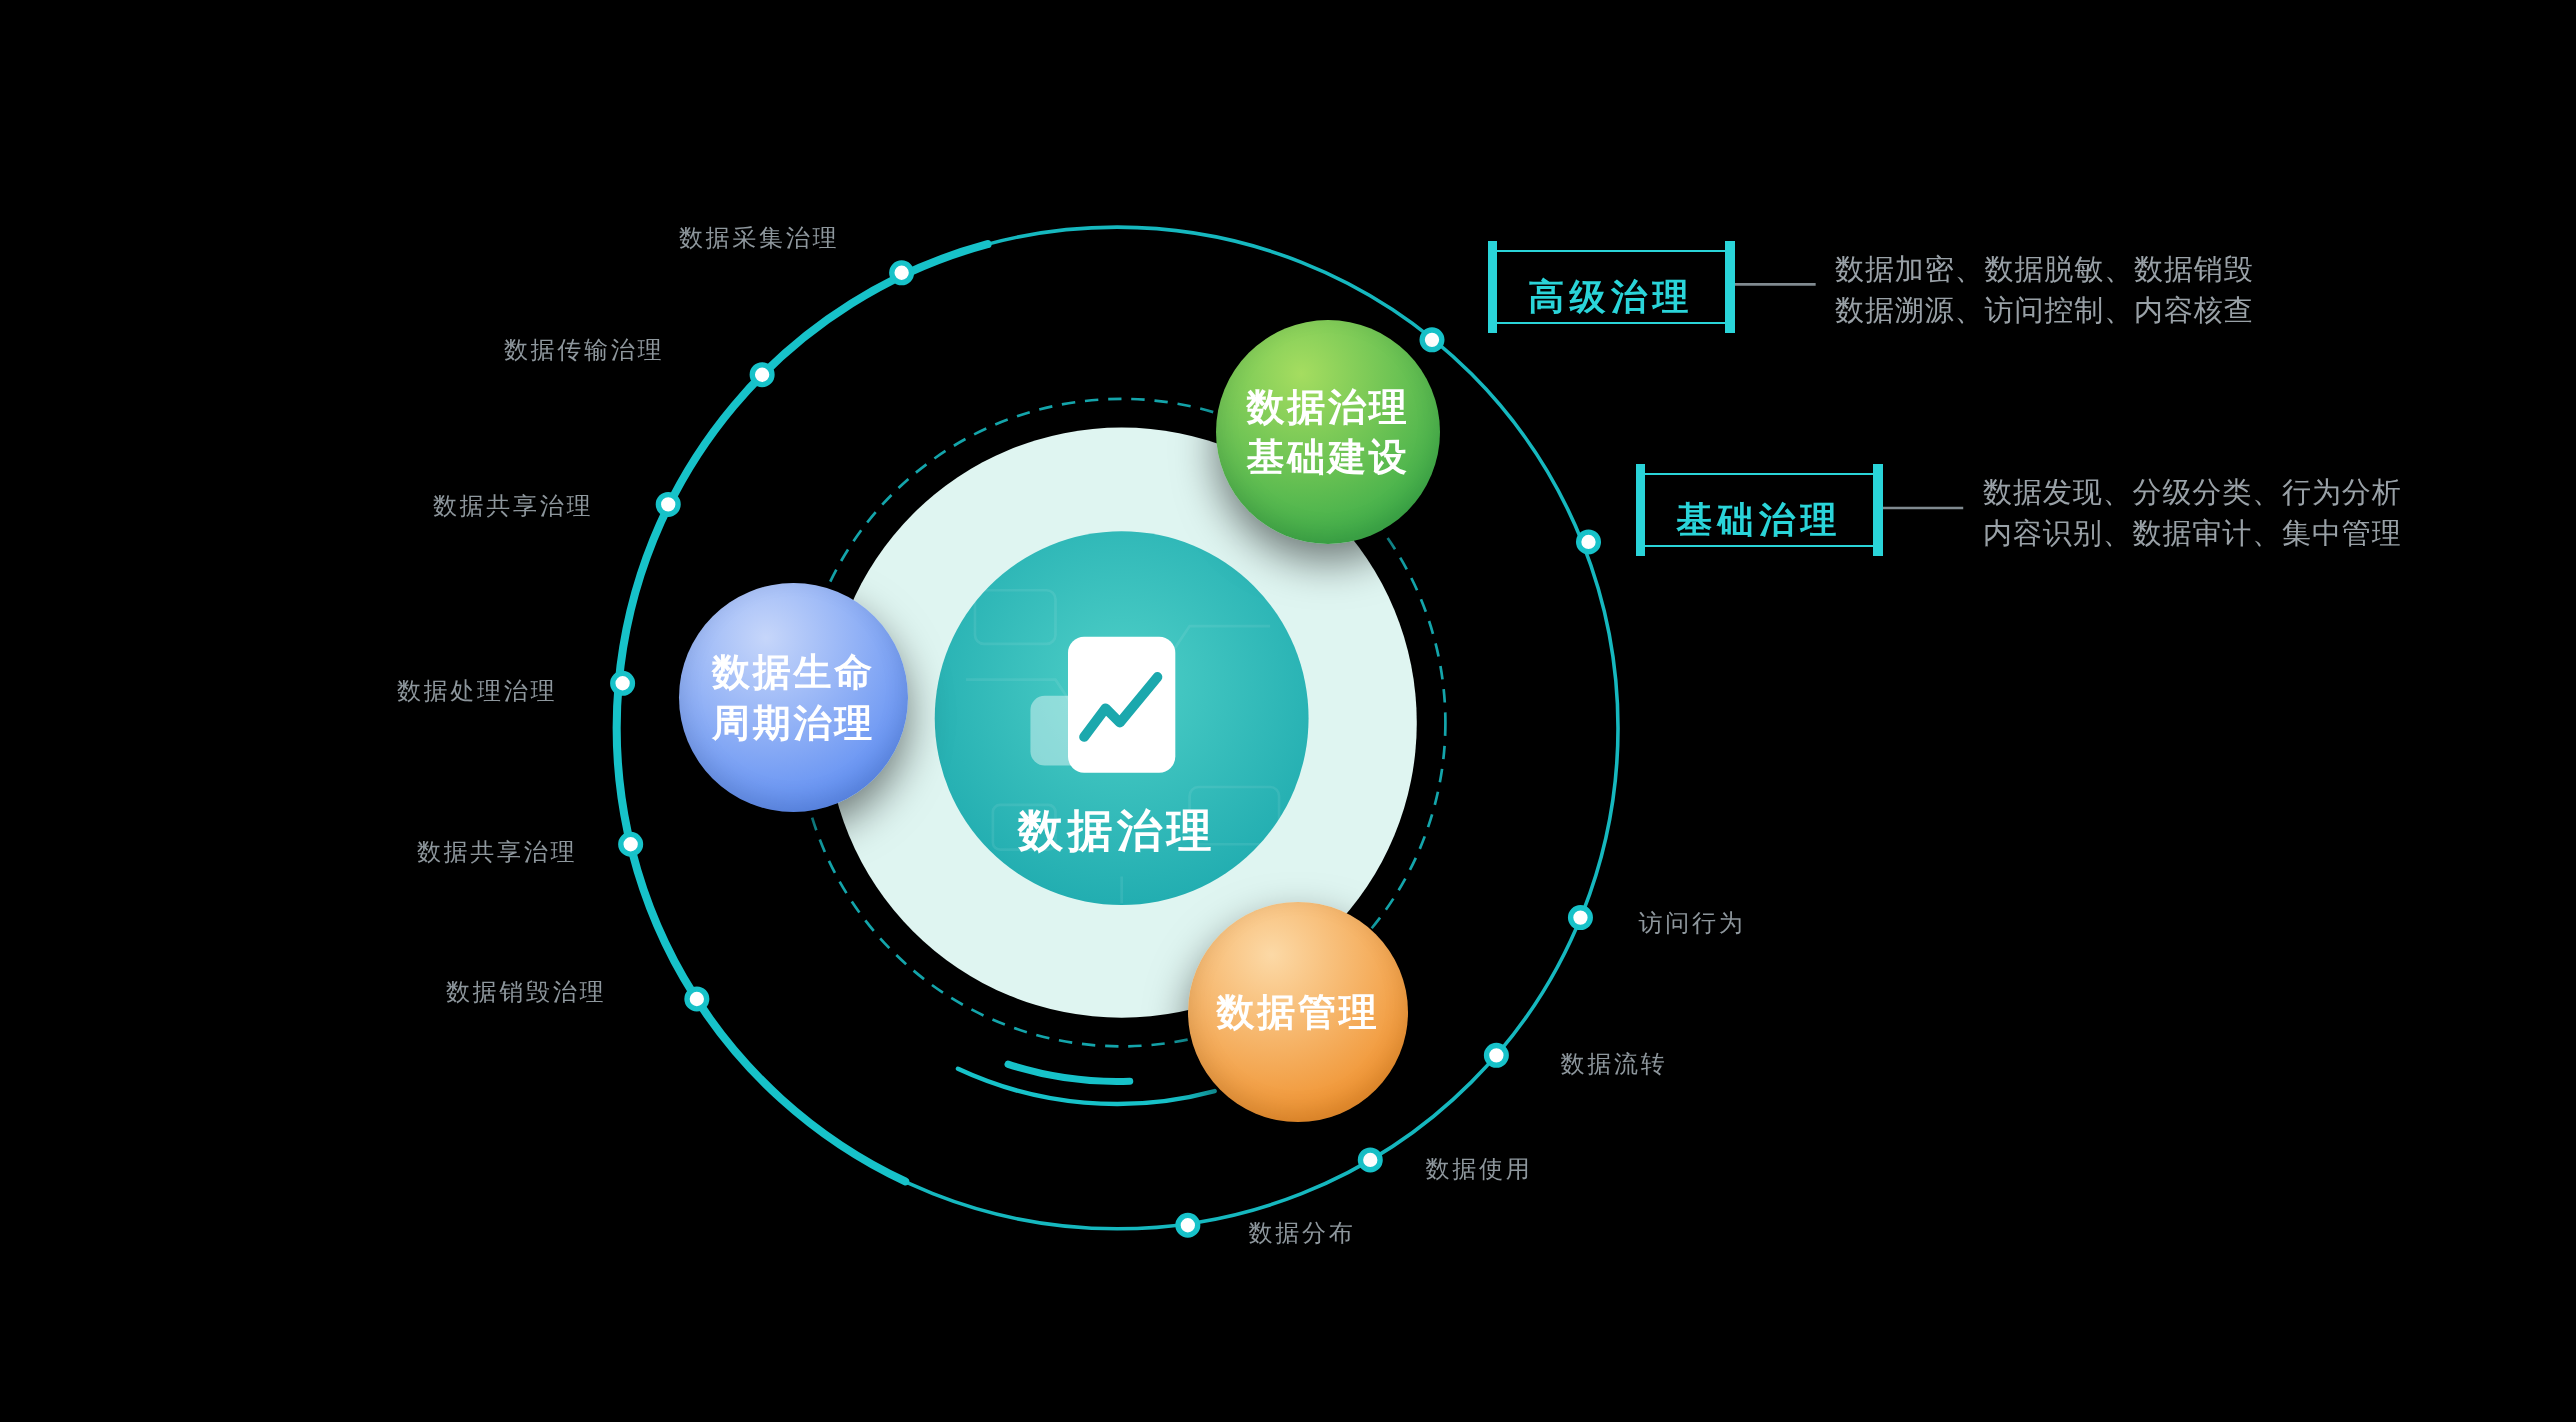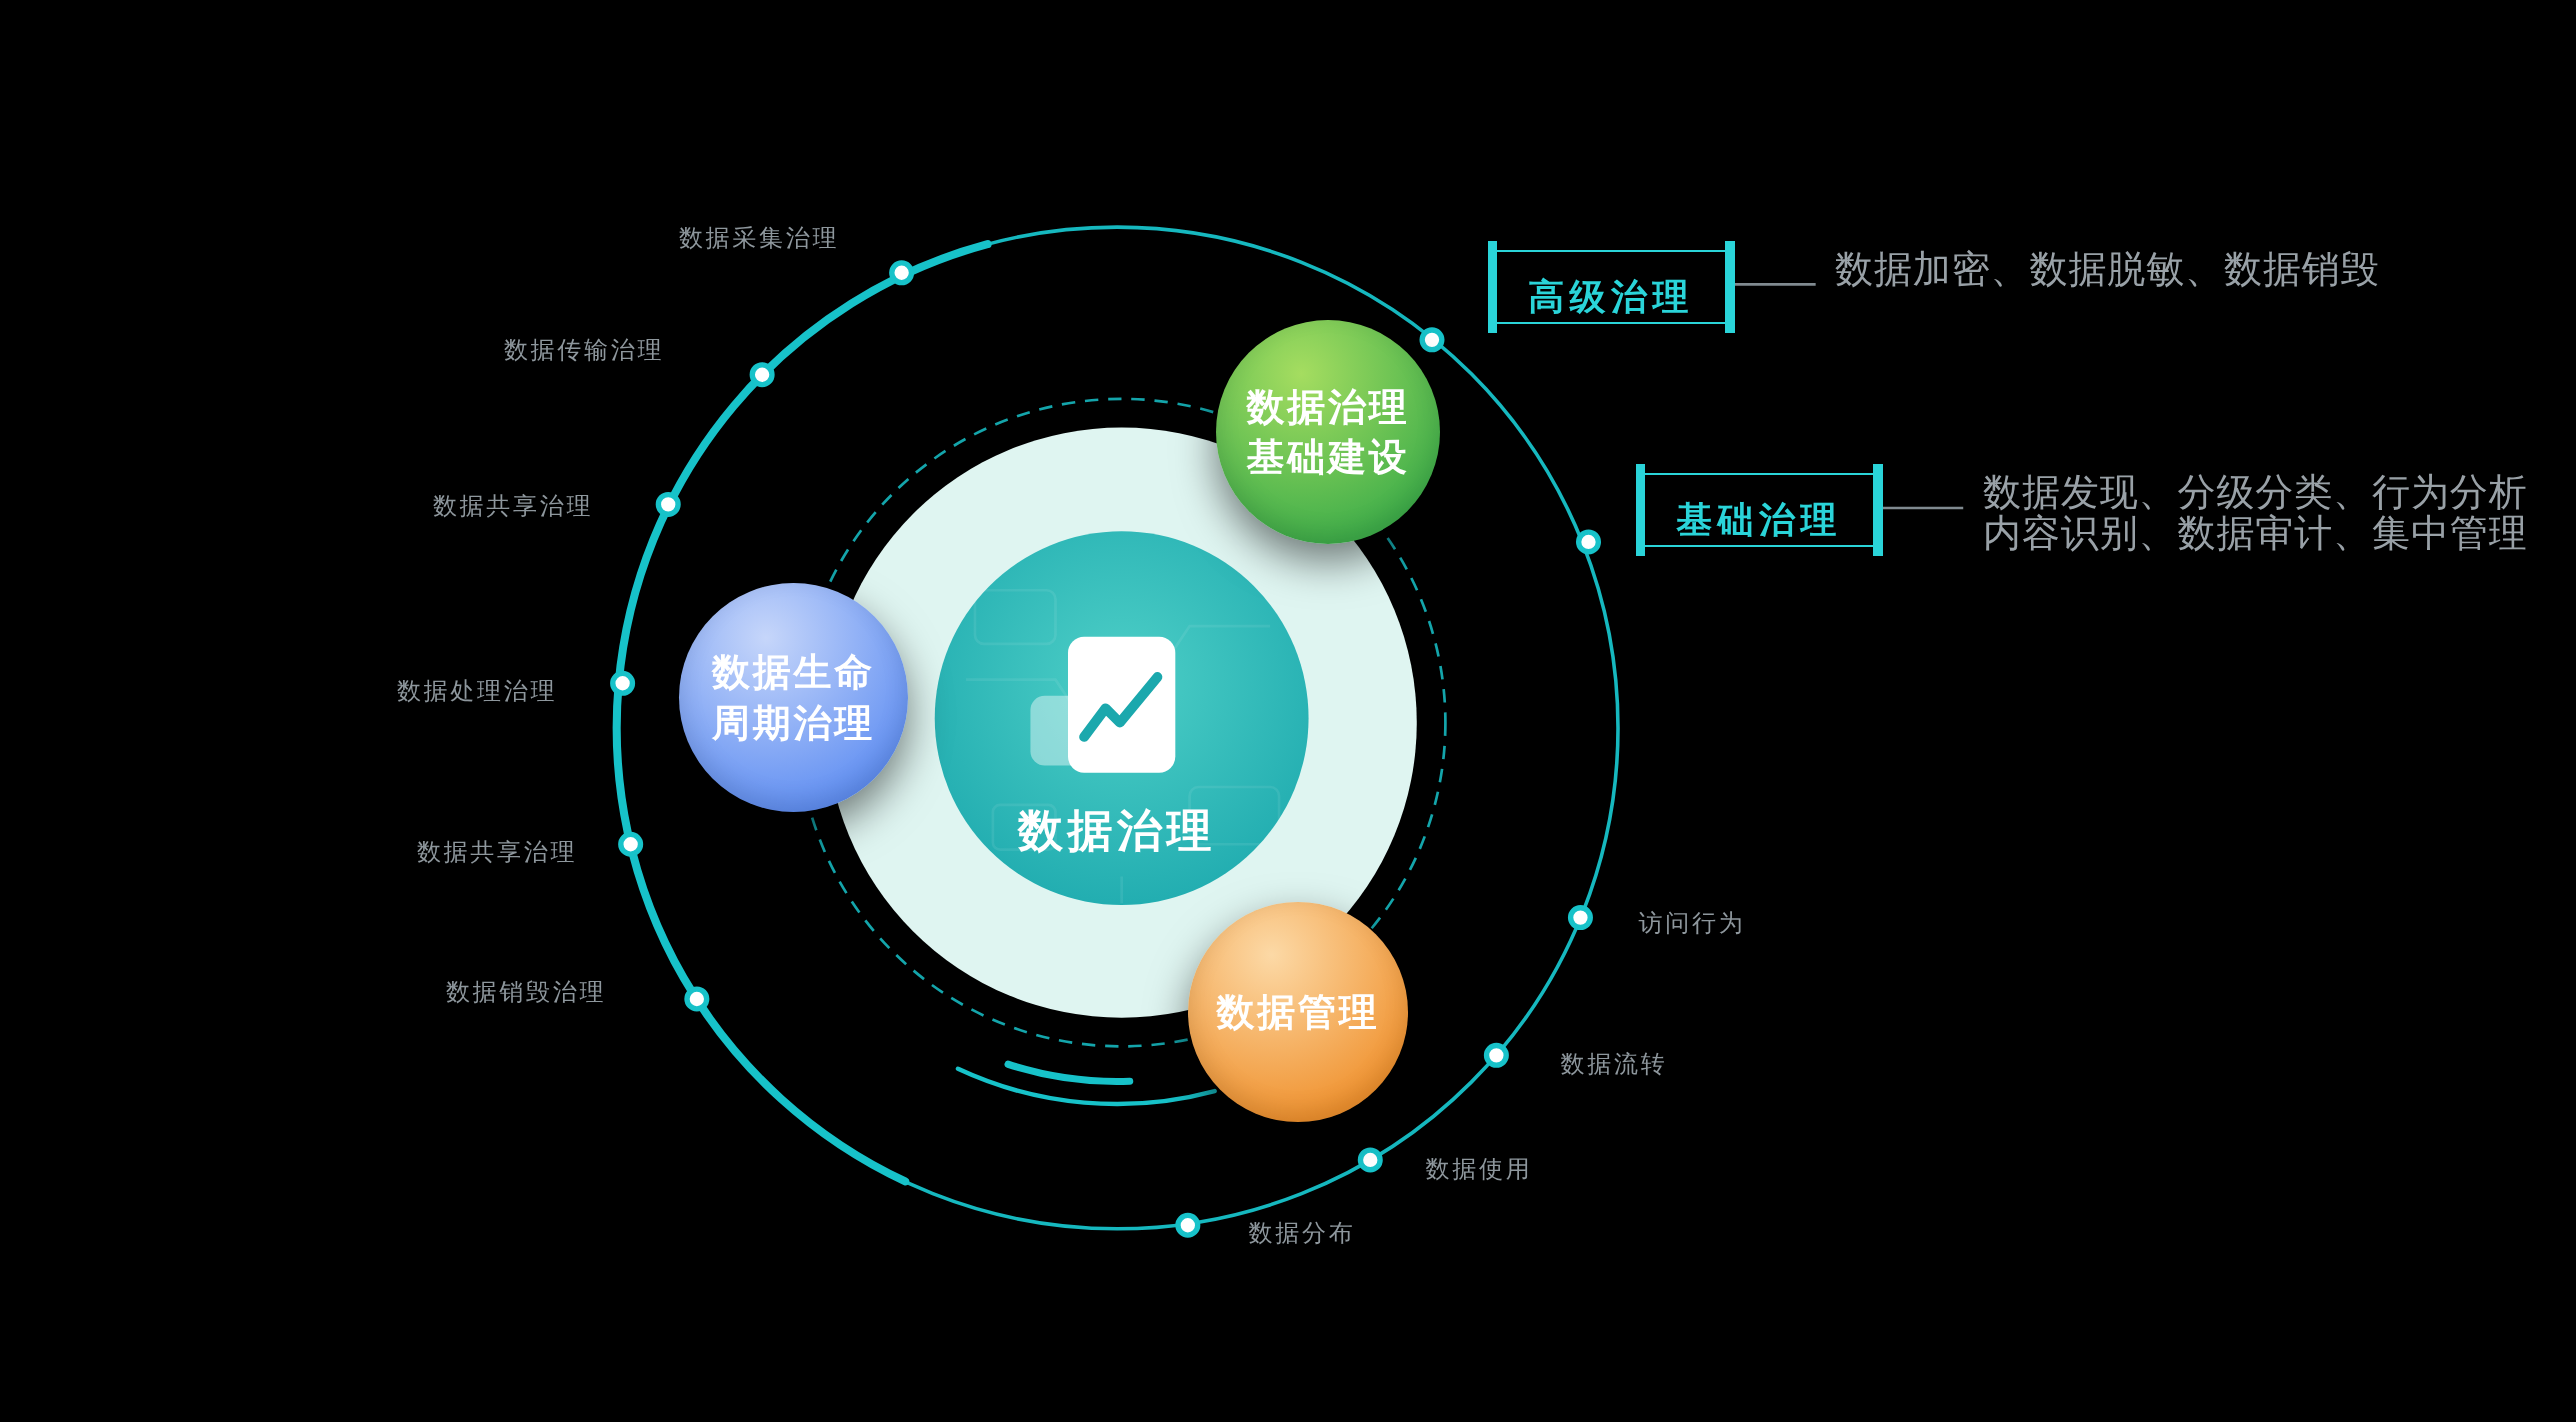--- a/index.html
+++ b/index.html
@@ -47,21 +47,21 @@
   }
   .callout-box::before,.callout-box::after{
     content:"";position:absolute;top:-10.7px;bottom:-10.7px;width:9.8px;
     background:var(--callout-cyan,#2ad4d9);
   }
   .callout-box::before{left:-4.5px;}
   .callout-box::after{right:-4.5px;}
 
   .callout-desc{
     position:absolute;color:var(--desc-gray,#99a1a7);
-    font-size:38px;line-height:41px;letter-spacing:0.9px;white-space:nowrap;
+    font-size:29px;line-height:41px;letter-spacing:0.9px;white-space:nowrap;
   }
 </style>
 </head>
 <body>
 
 <div id="canvas">
 
   <svg id="ring-layer" width="2576" height="1422" viewBox="0 0 2880 1590">
     <defs>
       <radialGradient id="tealGrad" cx="50%" cy="40%" r="70%">
@@ -139,20 +139,21 @@
   <span class="label" style="left:1302px;top:1233px">数据分布</span>
   <span class="label" style="left:1479px;top:1169px">数据使用</span>
   <span class="label" style="left:1614px;top:1064px">数据流转</span>
   <span class="label" style="left:1692px;top:923px">访问行为</span>
 
   <div class="callout-box" style="left:1492px;top:250px;width:238px;height:70px">
     <span>高级治理</span>
   </div>
   <div class="callout-desc" style="left:1835px;top:249px">
     <div>数据加密、数据脱敏、数据销毁</div>
+    <div>数据溯源、访问控制、内容核查</div>
   </div>
 
   <div class="callout-box" style="left:1640px;top:473px;width:238px;height:70px">
     <span>基础治理</span>
   </div>
   <div class="callout-desc" style="left:1983px;top:472px">
     <div>数据发现、分级分类、行为分析</div>
     <div>内容识别、数据审计、集中管理</div>
   </div>
 

